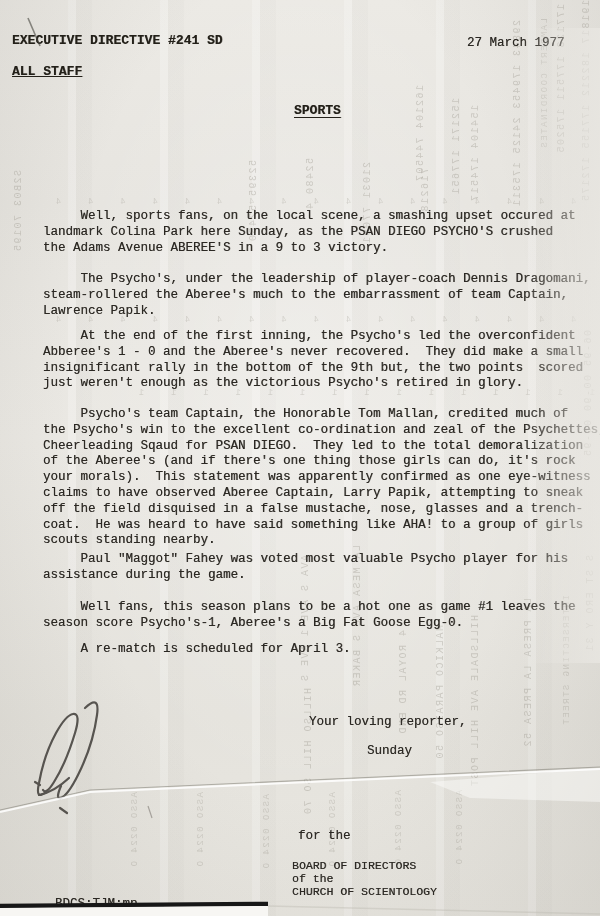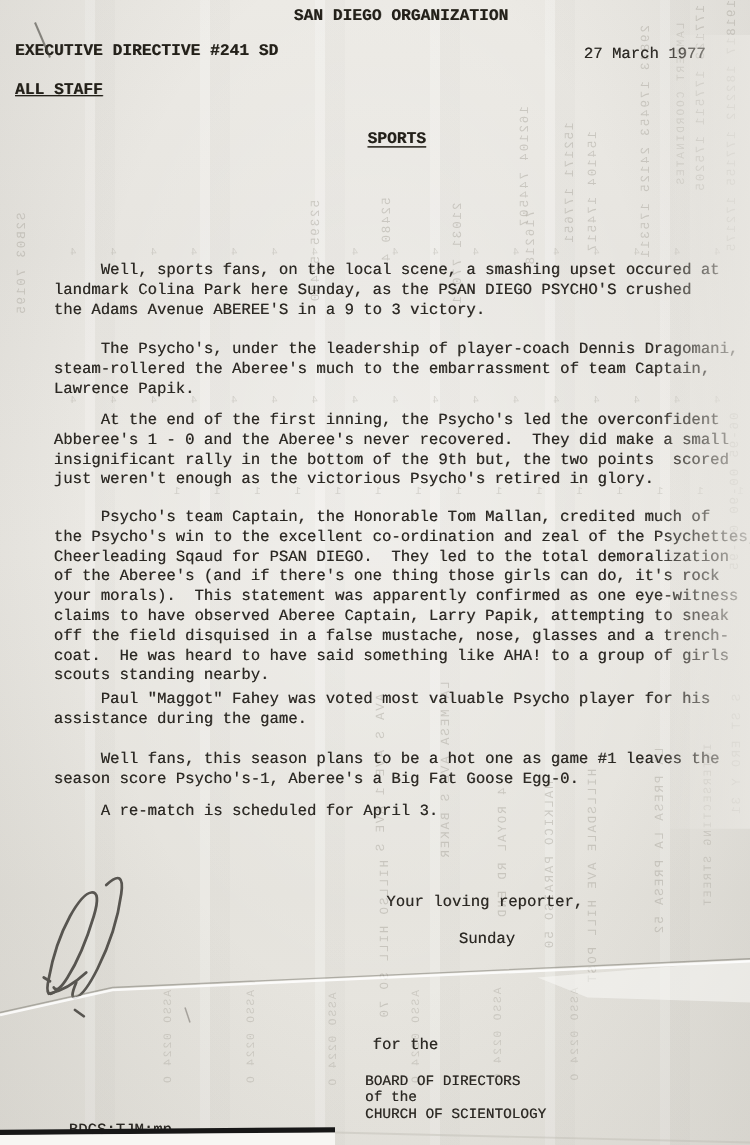--- a/index.html
+++ b/index.html
@@ -62,21 +62,20 @@
   <span class="bleed small" style="left:130px;top:792px;">ASSO 0224 O</span>
   <span class="bleed small" style="left:196px;top:792px;">ASSO 0224 O</span>
   <span class="bleed small" style="left:262px;top:794px;">ASSO 0224 O</span>
   <span class="bleed small" style="left:328px;top:792px;">ASSO 0224 O</span>
   <span class="bleed small" style="left:394px;top:790px;">ASSO 0224 O</span>
   <span class="bleed small" style="left:455px;top:790px;">ASSO 0224 O</span>
   <span class="bleed h" style="left:45px;top:197px;">4 4 4 4 4 4 4 4 4 4 4 4 4 4 4 4 4 4 4 4 4 4 4 4 4 4 4</span>
   <span class="bleed h" style="left:45px;top:315px;">4 4 4 4 4 4 4 4 4 4 4 4 4 4 4 4 4 4 4 4 4 4 4 4 4</span>
   <span class="bleed h" style="left:128px;top:388px;">1 1 1 1 1 1 1 1 1 1 1 1 1 1 1 1 1 1 1 1 1 1 1 1</span>
 
-  <div class="typed hdr" style="left:235px;top:5px;">SAN DIEGO ORGANIZATION</div>
   <div class="typed hdr" style="left:12px;top:33px;">EXECUTIVE DIRECTIVE #241 SD</div>
   <div class="typed" style="left:467px;top:36px;">27 March 1977</div>
   <div class="typed hdr" style="left:12px;top:64px;text-decoration:underline;">ALL STAFF</div>
   <div class="typed hdr underlined" style="left:262px;top:103px;">SPORTS</div>
 
   <div class="typed" style="left:43px;top:209px;">     Well, sports fans, on the local scene, a smashing upset occured at
 landmark Colina Park here Sunday, as the PSAN DIEGO PSYCHO'S crushed
 the Adams Avenue ABEREE'S in a 9 to 3 victory.</div>
   <div class="typed" style="left:43px;top:272px;">     The Psycho's, under the leadership of player-coach Dennis Dragomani,
 steam-rollered the Aberee's much to the embarrassment of team Captain,

